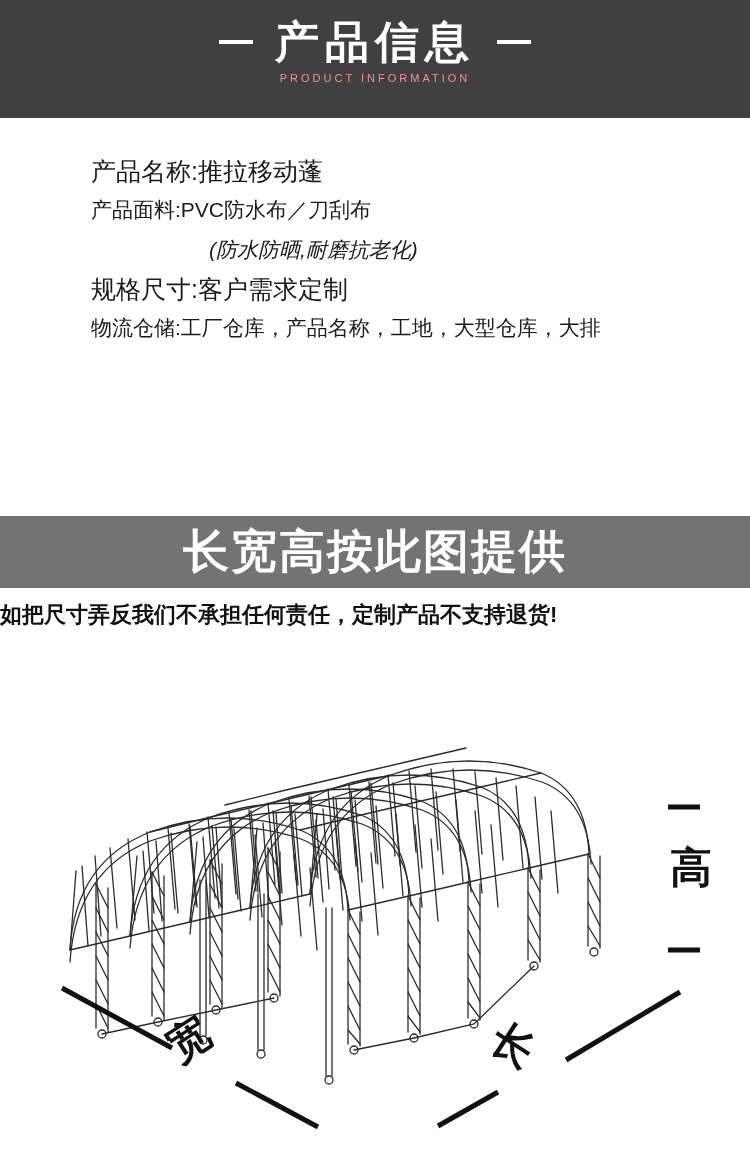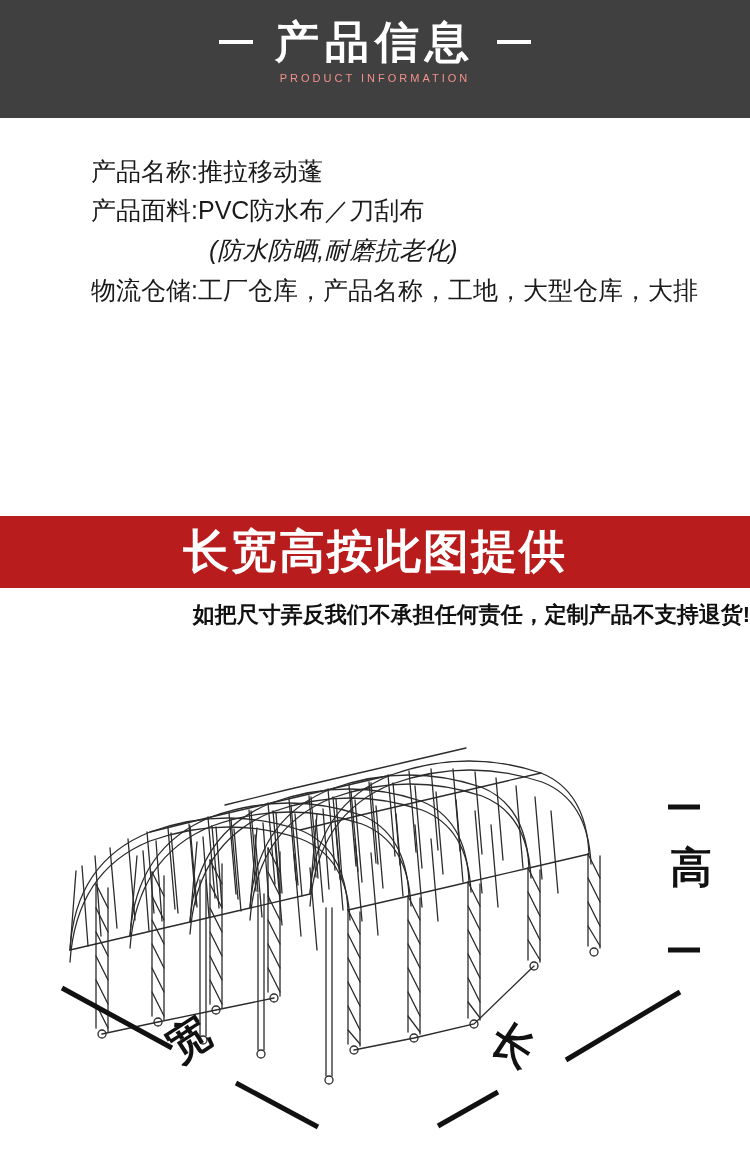--- a/index.html
+++ b/index.html
@@ -75,57 +75,57 @@
     white-space: nowrap;
     font-family: "Liberation Sans", "DejaVu Sans", sans-serif;
   }
   .spec-label {
     letter-spacing: 0px;
   }
   .spec-value {
     letter-spacing: 0px;
   }
   .spec-wrap {
-    font-size: 25px;
+    font-size: 21px;
     line-height: 40px;
     color: #1a1a1a;
     display: block;
   }
   .spec-wrap .cont2 {
     display: block;
     padding-left: 118px;
     font-style: italic;
   }
 
   
   .banner2 {
     position: absolute;
     left: 0;
     top: 516px;
     width: 750px;
     height: 72px;
-    background: #b91c1c;
+    background: #737373;
     display: flex;
     align-items: center;
     justify-content: center;
   }
   .banner2-title {
     color: #ffffff;
     font-size: 46px;
     font-weight: bold;
     letter-spacing: 2px;
     font-family: "Liberation Sans", "DejaVu Sans", sans-serif;
   }
 
   .warning {
     position: absolute;
     left: 0;
     top: 600px;
     width: 750px;
-    text-align: right;
+    text-align: left;
     font-size: 22px;
     font-weight: bold;
     color: #111111;
     font-family: "Liberation Sans", "DejaVu Sans", sans-serif;
   }
 
   
   .diagram {
     position: absolute;
     left: 0;
@@ -181,20 +181,23 @@
     <span class="spec-label">产品名称:</span><span class="spec-value">推拉移动蓬</span>
   </div>
 
   <div class="spec-wrap">
     <span class="spec-label">产品面料:</span><span class="spec-value">PVC防水布／刀刮布</span>
     <span class="cont2">(防水防晒,耐磨抗老化)</span>
   </div>
 
 
 
+  <div class="spec-row">
+    <span class="spec-label">规格尺寸:</span><span class="spec-value">客户需求定制</span>
+  </div>
 
   <div class="spec-wrap">
     <span class="spec-label">物流仓储:</span><span class="spec-value">工厂仓库，产品名称，工地，大型仓库，大排</span>
   </div>
 
 </div>
 
 <div class="banner2">
   <span class="banner2-title">长宽高按此图提供</span>
 </div>

